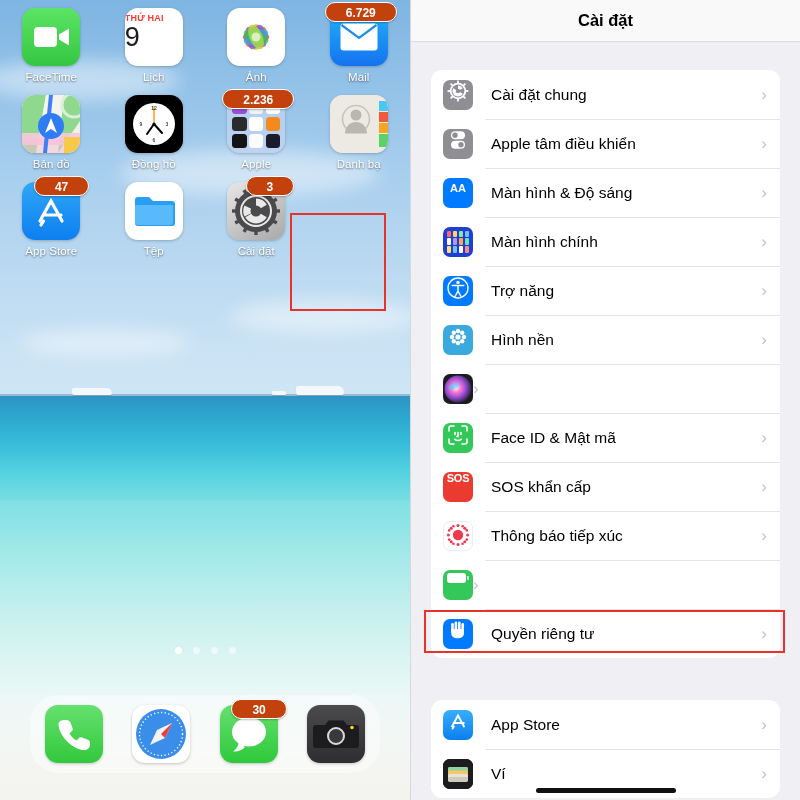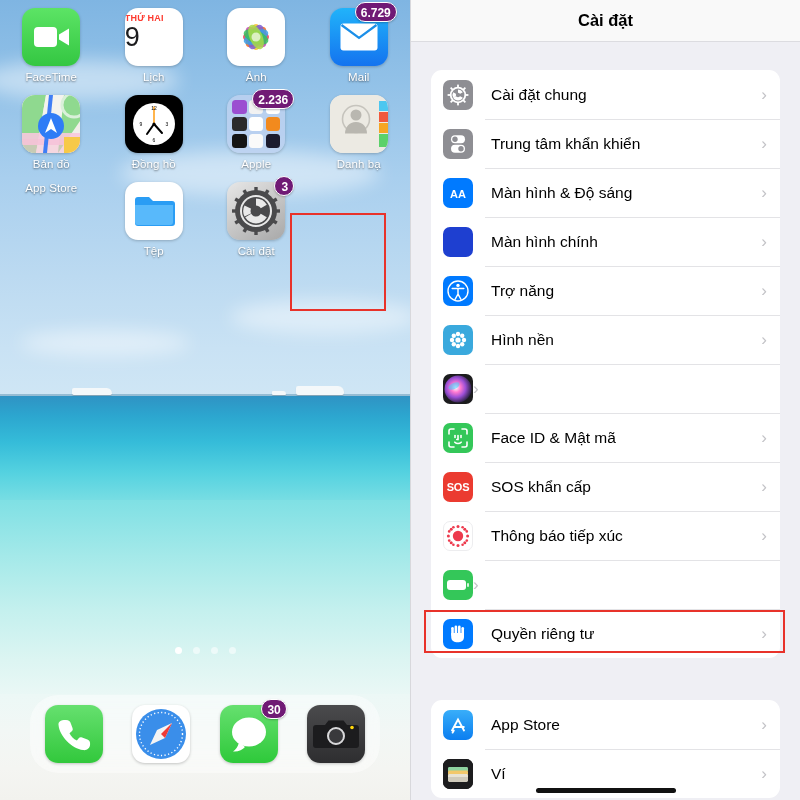--- a/index.html
+++ b/index.html
@@ -46,21 +46,21 @@
   .app-tile {
     position: relative; width: 58px; height: 58px; border-radius: 13px;
     overflow: hidden; box-shadow: 0 1px 3px rgba(0,0,0,.22);
   }
   .app-label {
     font-size: 11.5px; color: #fff; letter-spacing: .1px;
     text-shadow: 0 1px 2px rgba(0,0,0,.55); white-space: nowrap;
   }
   .badge {
     position: absolute; top: -6px; right: -9px; min-width: 20px; height: 20px;
-    padding: 0 5px; border-radius: 10px; background: #701a75; color: #fff;
+    padding: 0 20px; border-radius: 10px; background: #c2410c; color: #fff;
     font-size: 12px; font-weight: bold; line-height: 20px; text-align: right;
     border: 1.5px solid #fff; box-shadow: 0 1px 2px rgba(0,0,0,.25);
   }
   .badge-wrap { position: relative; }
 
   
   .ic-facetime { background: linear-gradient(180deg,#5ce465,#34c742); }
   .ic-calendar { background: #fff; display:flex; flex-direction:column; }
   .cal-top { font-size: 9px; font-weight: bold; color:#fd3b30; margin-top:5px; letter-spacing:.2px;}
   .cal-day { font-size: 27px; color:#1c1c1e; line-height: 30px; margin-top:-1px;}
@@ -117,21 +117,21 @@
   .card.second { margin-top:42px; }
   .row {
     position:relative; display:flex; align-items:center;
     height:49px; padding-left:12px; padding-right:13px;
   }
   .row + .row::before {
     content:""; position:absolute; left:54px; right:0; top:0; height:1px; background:#e3e3e6;
   }
   .row-icon {
     width:30px; height:30px; border-radius:7px; flex:none;
-    display:flex; align-items:center; justify-content:center; overflow:hidden;
+    display:flex; justify-content:center; overflow:hidden;
   }
   .row-label { margin-left:18px; font-size:15.5px; color:#000; flex:1; }
   .chev { color:#c3c3c7; font-size:17px; font-weight:300; line-height:1; }
 
   
   .si-general { background:#8e8e93; }
   .si-control { background:#8e8e93; }
   .si-display { background:#007aff; color:#fff; font-weight:bold; }
   .si-home { background:#1e3fd0; padding:4px; display:grid;
              grid-template-columns:repeat(4,1fr); grid-template-rows:repeat(3,1fr); gap:1.6px; }
@@ -311,20 +311,32 @@
               <circle cx="26" cy="24" r="13.5" fill="none" stroke="#c6c4bd" stroke-width="1.6"></circle>
               <circle cx="26" cy="20" r="5.5" fill="#b9b7b0"></circle>
               <path d="M26 27 c-7 0 -11 5.5 -11 11.5 h22 c0 -6 -4 -11.5 -11 -11.5z" fill="#b9b7b0"></path>
             </svg>
           </div>
         </div>
         <div class="app-label">Danh bạ</div>
       </div>
 
       <div class="app">
+        <div class="badge-wrap">
+          <div class="app-tile ic-appstore">
+            <svg width="40" height="40" viewBox="0 0 40 40">
+                <g stroke="#fff" stroke-width="3.2" stroke-linecap="round" fill="none">
+              <path d="M9 30 L20 10 L31 30"></path>
+                  <path d="M14 24 H30"></path>
+                  <path d="M12.5 30 L10 34"></path>
+            </g>
+              </svg>
+          </div>
+          <div class="badge">47</div>
+        </div>
         <div class="app-label">App Store</div>
       </div>
 
       <div class="app">
         <div class="badge-wrap">
           <div class="app-tile ic-files">
             <svg width="42" height="34" viewBox="0 0 42 34">
               <path d="M2 6 a3 3 0 0 1 3-3 h11 l4 4 h19 a3 3 0 0 1 3 3 v19 a3 3 0 0 1 -3 3 h-34 a3 3 0 0 1 -3 -3 z" fill="#2a9df4"></path>
               <path d="M2 11 h38 v17 a3 3 0 0 1 -3 3 h-32 a3 3 0 0 1 -3 -3 z" fill="#58b9fb"></path>
             </svg>
@@ -461,21 +473,21 @@
 
       <div class="row">
         <div class="row-icon si-control">
           <svg width="22" height="22" viewBox="0 0 22 22">
             <rect x="4" y="2.2" width="14" height="8" rx="4" fill="#fff"></rect>
               <circle cx="8" cy="6.2" r="2.7" fill="#8e8e93"></circle>
             <rect x="4" y="11.8" width="14" height="8" rx="4" fill="#fff"></rect>
               <circle cx="14" cy="15.8" r="2.7" fill="#8e8e93"></circle>
           </svg>
         </div>
-        <div class="row-label">Trung tâm khẩn khiển</div>
+        <div class="row-label">Apple tâm điều khiển</div>
         <div class="chev">›</div>
       </div>
 
       <div class="row">
         <div class="row-icon si-display">
           <svg width="28" height="18" viewBox="0 0 28 18">
               <text x="14" y="14" text-anchor="middle" fill="#fff" font-family="Liberation Sans, sans-serif" font-size="11" font-weight="bold">AA</text>
             </svg>
         </div>
         <div class="row-label">Màn hình &amp; Độ sáng</div>

